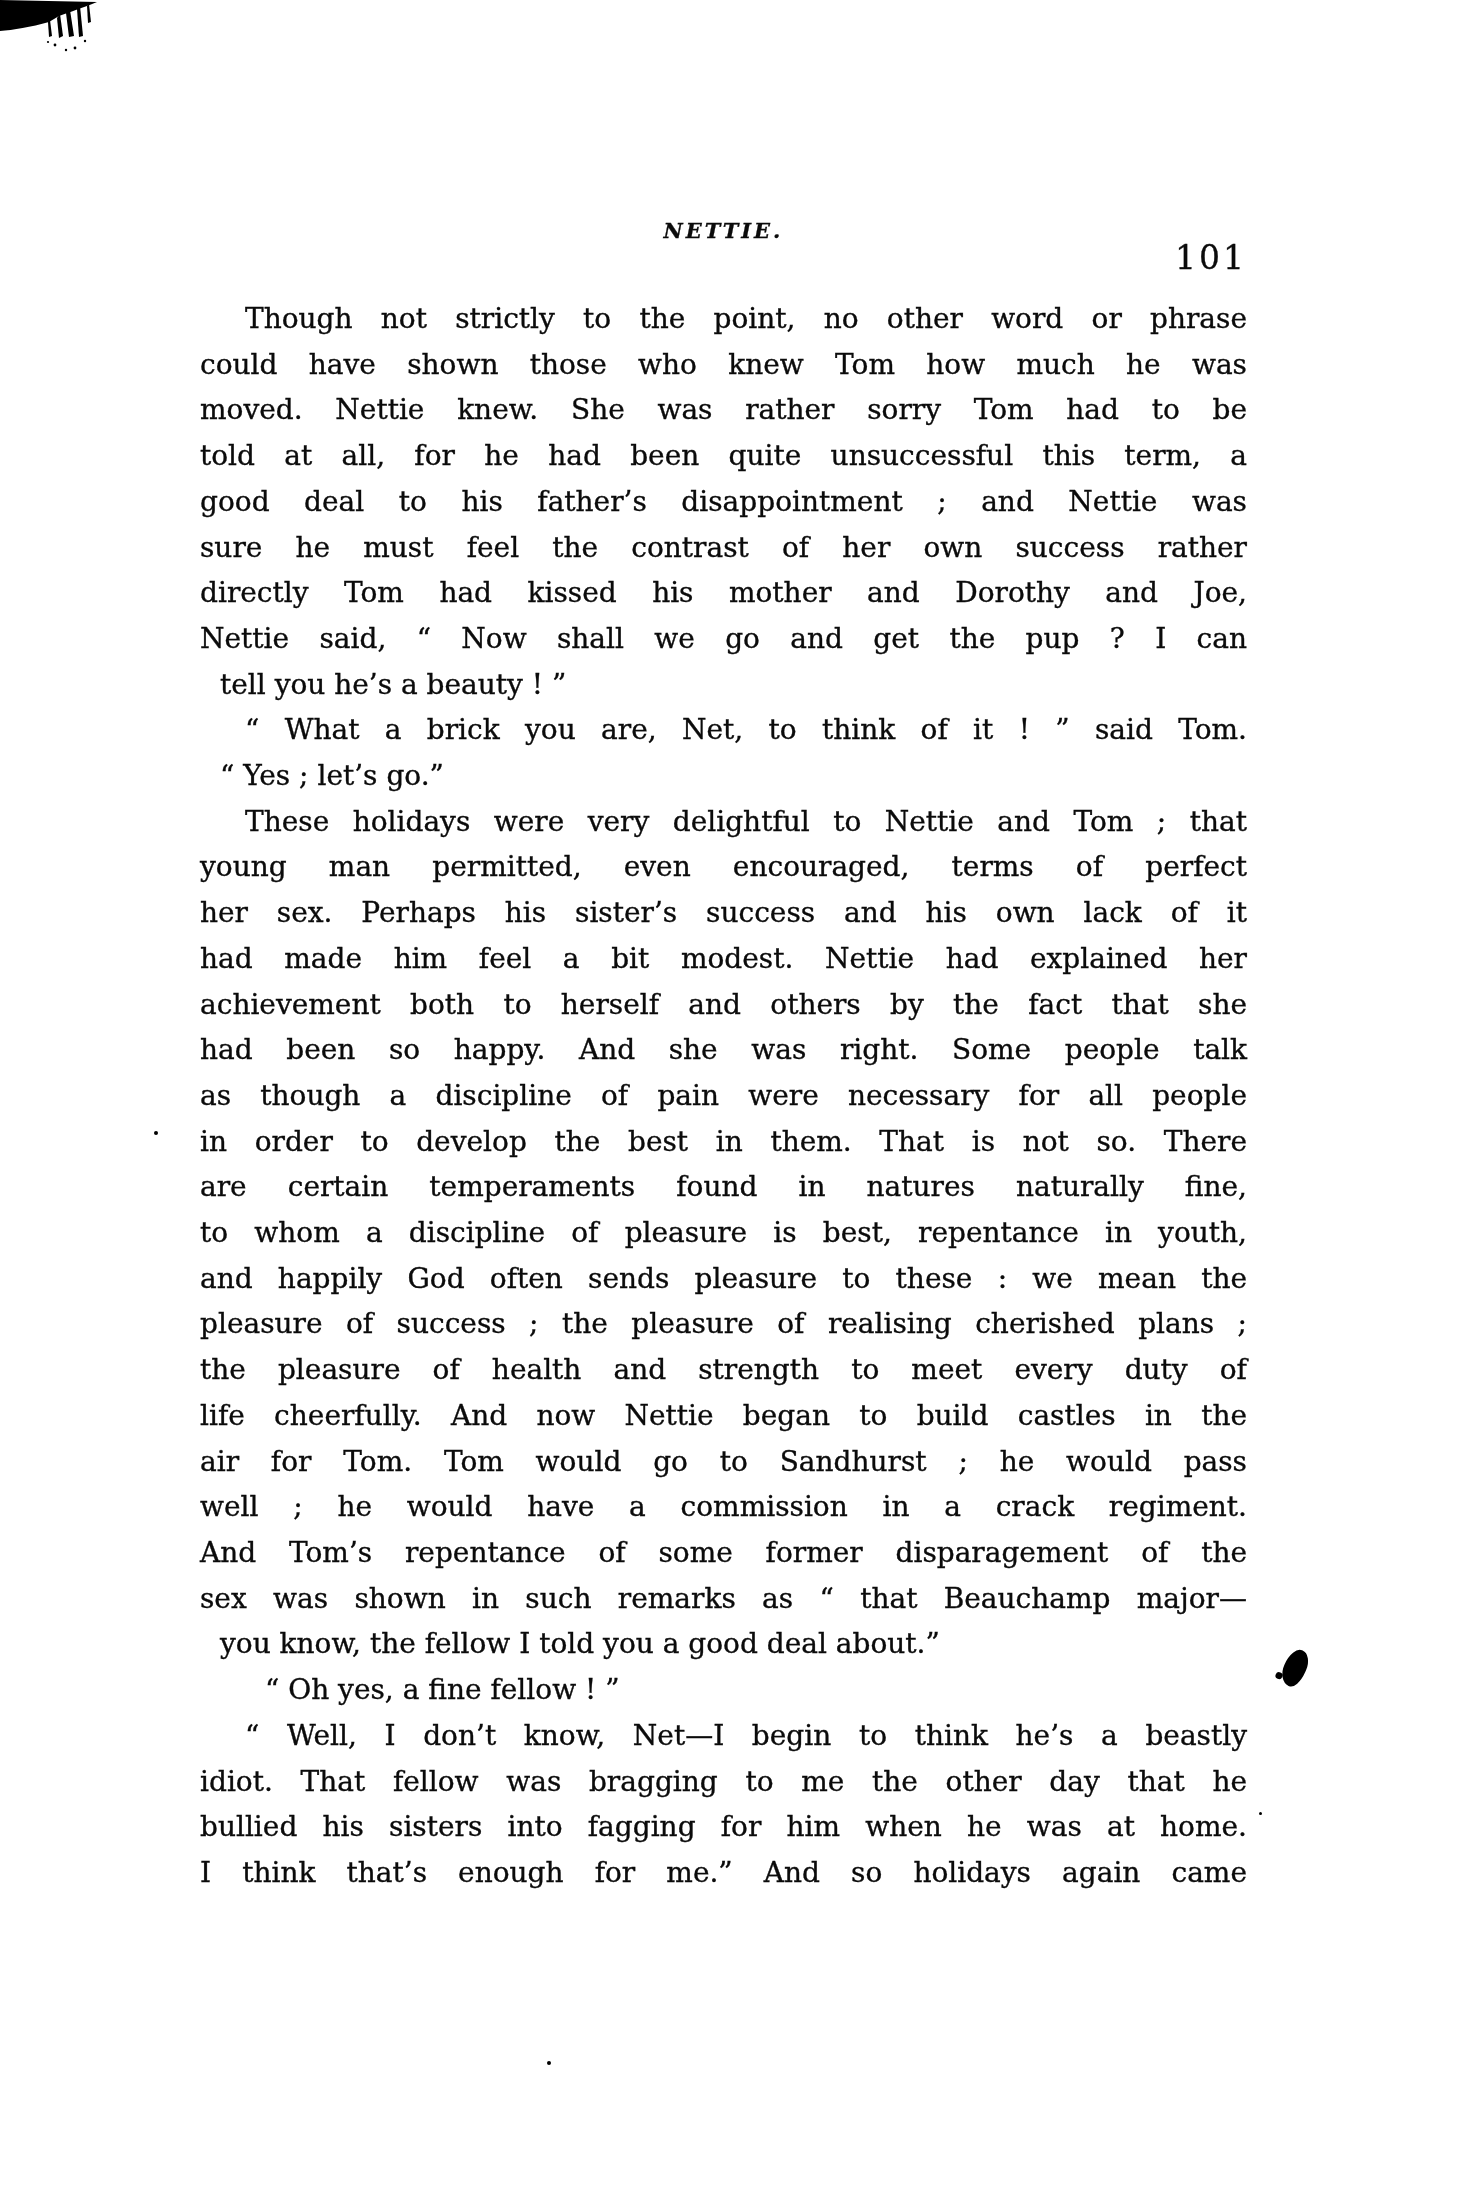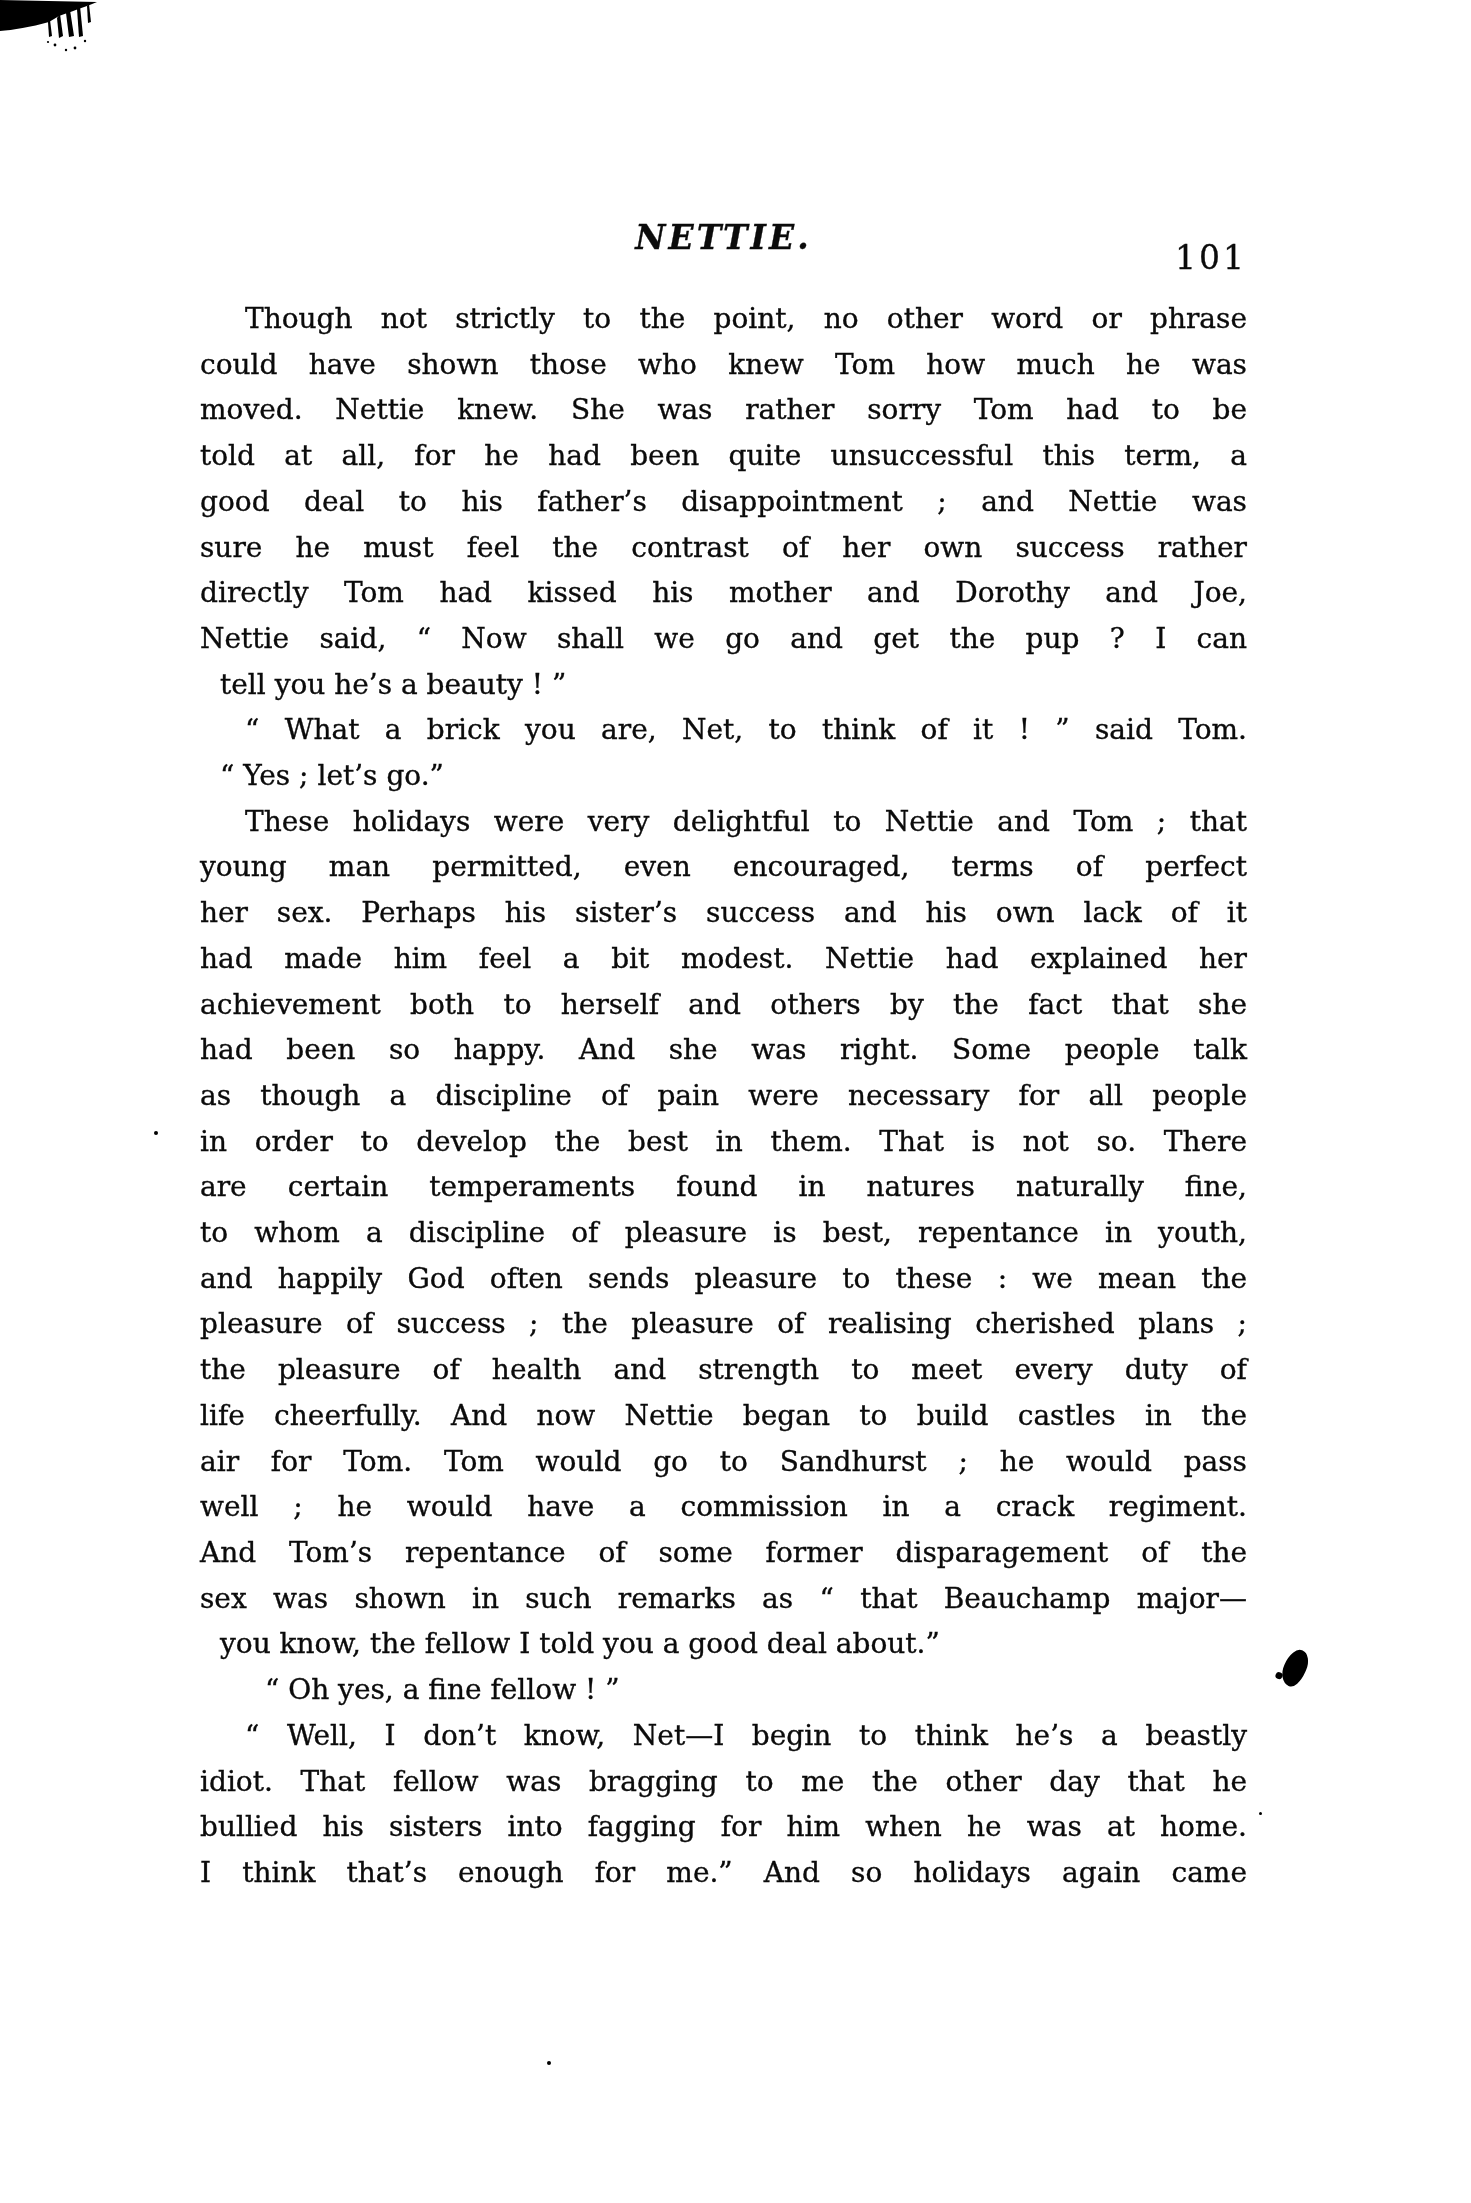--- a/index.html
+++ b/index.html
@@ -24,21 +24,21 @@
     width: 1047px;
     height: 36px;
   }
   .head-title {
     position: absolute;
     left: 0;
     right: 0;
     text-align: center;
     font-style: italic;
     font-weight: bold;
-    font-size: 33px;
+    font-size: 21px;
     letter-spacing: 3px;
     -webkit-text-stroke: 0.3px;
   }
   .page-num {
     position: absolute;
     right: 0;
     top: 20px;
     font-size: 33px;
     letter-spacing: 3px;
     -webkit-text-stroke: 0.3px;

